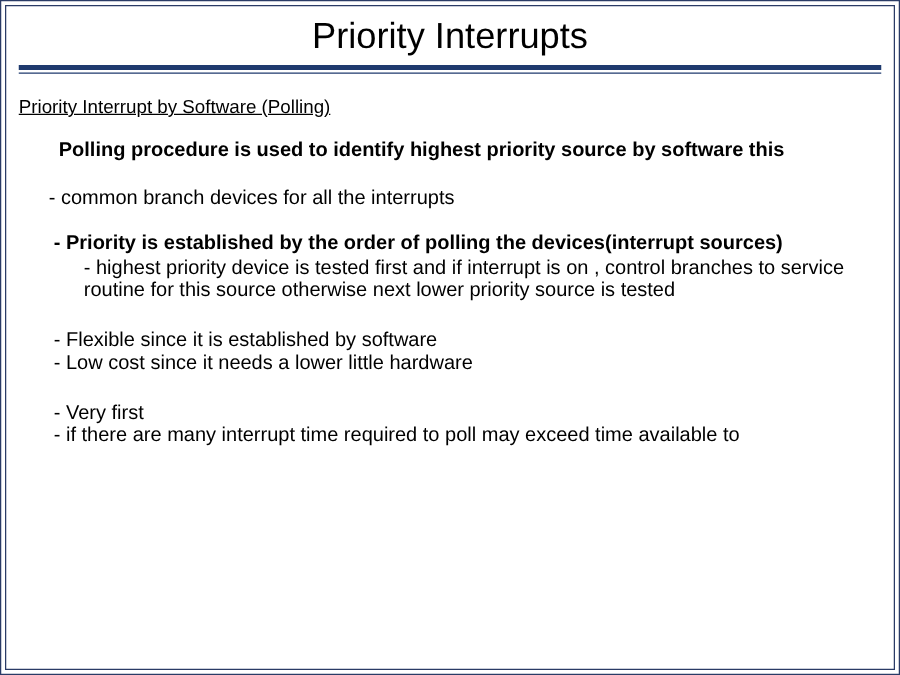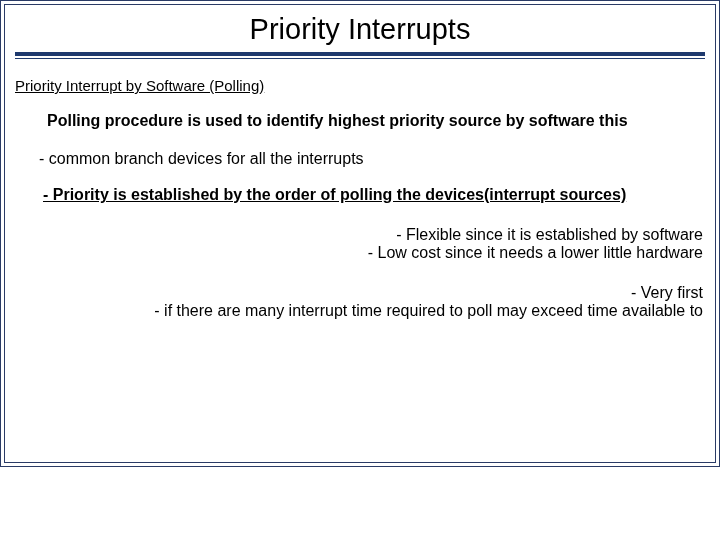--- a/index.html
+++ b/index.html
@@ -1,30 +1,30 @@
 <!DOCTYPE html>
 <html><head>
 <meta charset="utf-8">
 <style>
   * { box-sizing: border-box; margin: 0; padding: 0; }
   html, body { width: 720px; height: 540px; font-family: Arial, Helvetica, sans-serif; background: #fff; color: #000; }
-  .outer-border { width: 720px; height: 467px; border: 1.5px solid #2a3b66; padding: 3px; }
+  .outer-border { width: 720px; height: 540px; border: 1.5px solid #2a3b66; padding: 3px; }
   .inner { width: 100%; height: 100%; border: 1px solid #2a3b66; position: relative; padding: 6px 10px 10px 10px; }
   .title-wrap { text-align: center; }
   .title { font-size: 29px; font-weight: 400; display: inline-block; padding: 2px 4px; }
   .title-rule { margin-top: 4px; }
   .rule-top { height: 4px; background: #1f3a6e; }
   .rule-bottom { height: 1px; background: #1f3a6e; margin-top: 2px; }
   .subhead { font-size: 15px; margin-top: 18px; text-decoration: underline; }
   .intro { font-size: 16px; font-weight: bold; margin: 18px 0 0 32px; max-width: 640px; }
   .bullet1 { font-size: 16px; margin: 20px 0 0 24px; }
-  .bullet1b { font-size: 16px; font-weight: bold; margin: 18px 0 0 28px; max-width: 680px; text-decoration: underline; }
+  .bullet1b { font-size: 16px; font-weight: bold; margin: 18px 0 0 28px; max-width: 680px; }
   .sub-bullet { font-size: 16px; margin: 2px 0 0 52px; max-width: 640px; }
   .bullet-block { font-size: 16px; margin: 22px 0 0 28px; max-width: 660px; }
-  .bullet-line { display: block; text-align: right; }
+  .bullet-line { display: block; }
 </style>
 </head>
 <body>
 
 <div class="outer-border">
   <div class="inner">
 
     <div class="title-wrap">
       <span class="title">Priority Interrupts</span>
     </div>
@@ -33,20 +33,21 @@
       <div class="rule-bottom"></div>
     </div>
 
     <div class="subhead">Priority Interrupt by Software (Polling)</div>
 
     <div class="intro">Polling procedure is used to identify highest priority source by software this</div>
 
     <div class="bullet1">-  common branch devices for all the interrupts</div>
 
     <div class="bullet1b">- Priority is established by the order of polling the devices(interrupt sources)</div>
+    <div class="sub-bullet">-  highest priority device is tested first and if interrupt is on , control branches to service routine for this source otherwise next lower priority source is tested</div>
 
     <div class="bullet-block">
       <span class="bullet-line">- Flexible since it is established by software</span>
       <span class="bullet-line">- Low cost since it needs a lower little hardware</span>
     </div>
 
     <div class="bullet-block">
       <span class="bullet-line">- Very first</span>
       <span class="bullet-line">- if there are many interrupt time required to poll may exceed time available to</span>
     </div>

